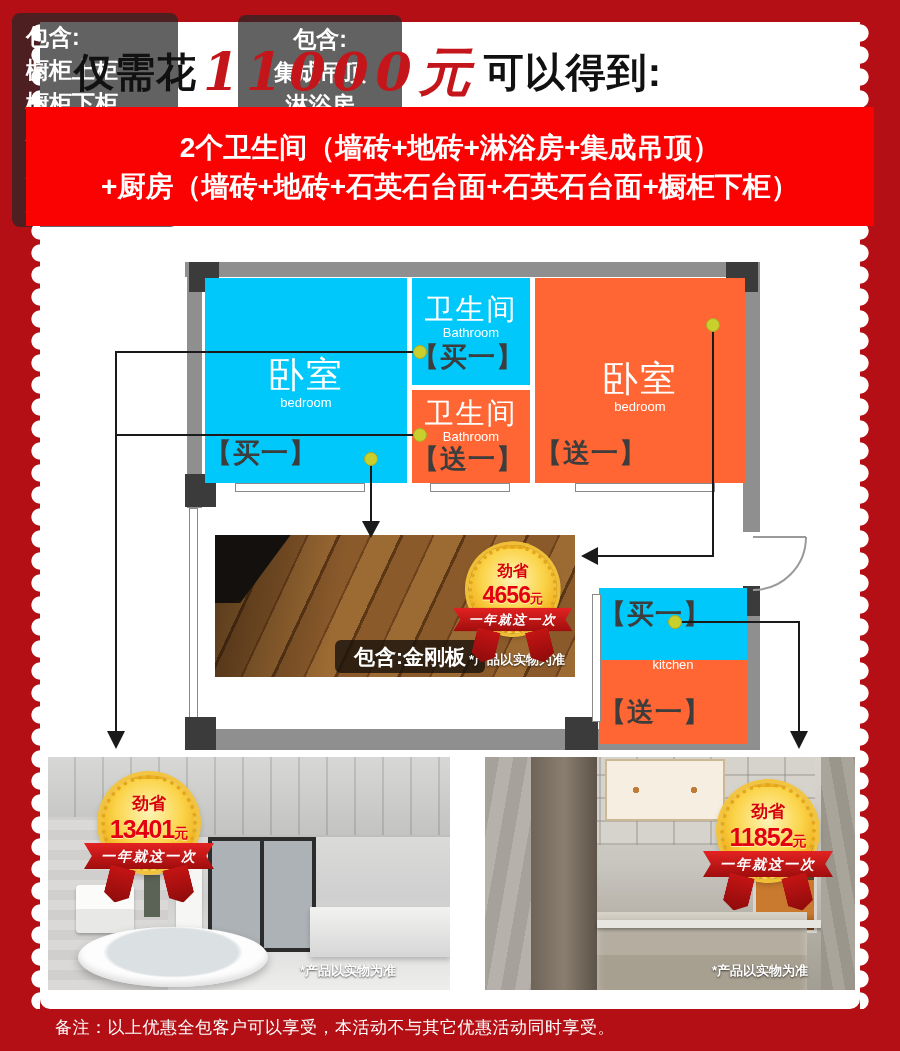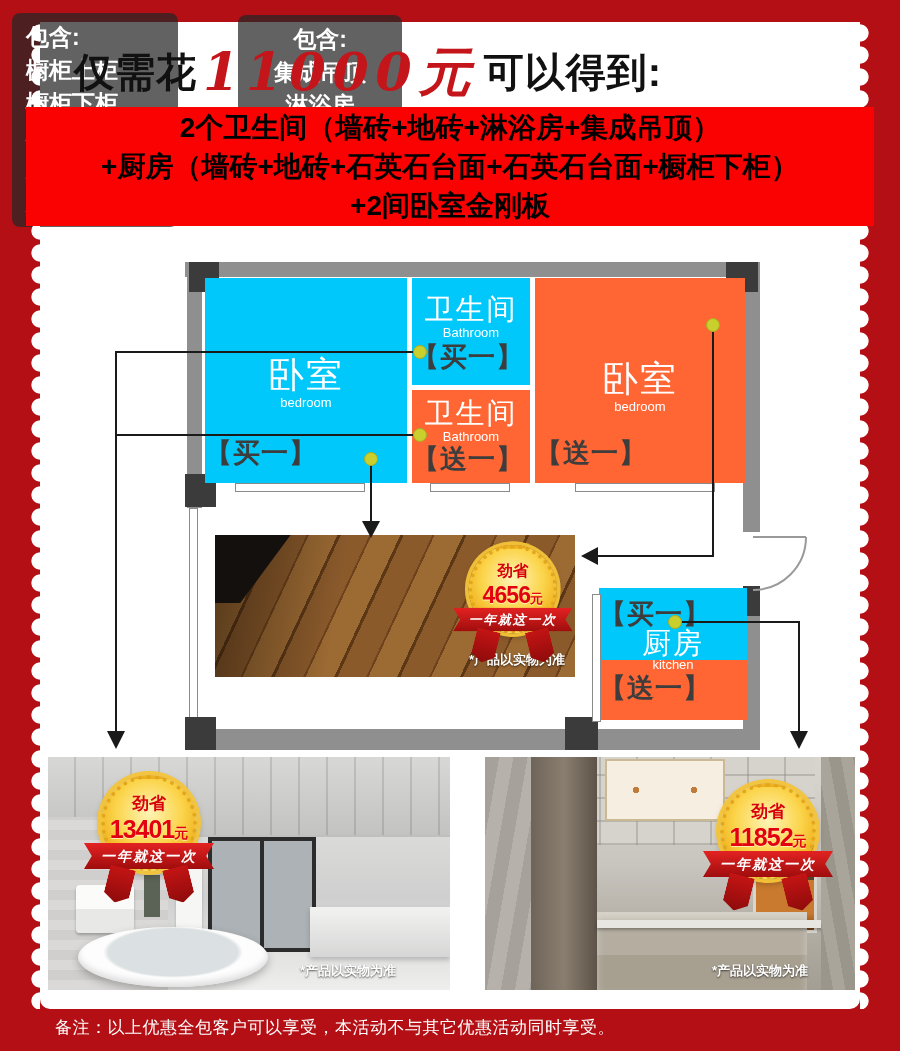--- a/index.html
+++ b/index.html
@@ -14,21 +14,21 @@
   .scallop.left{left:31px;background:radial-gradient(circle 9px at 9px 11px,#fff 8.2px,rgba(255,255,255,0) 9px);background-size:9px 22px;background-repeat:repeat-y;}
   .scallop.right{left:860px;background:radial-gradient(circle 9px at 0px 11px,#fff 8.2px,rgba(255,255,255,0) 9px);background-size:9px 22px;background-repeat:repeat-y;}
   
   .title{position:absolute;left:0;top:38px;width:736px;text-align:center;z-index:4;
          font-size:40px;font-weight:bold;color:#111;letter-spacing:1px;white-space:nowrap;}
   .title .price{font-family:"DejaVu Serif","Liberation Serif",serif;font-style:italic;font-weight:bold;
                 color:#c3151a;font-size:52px;letter-spacing:7px;padding:0 6px;vertical-align:-4px;}
   
   .banner{position:absolute;left:26px;top:107px;width:848px;height:119px;background:#fa0202;z-index:4;
           display:flex;flex-direction:column;justify-content:center;align-items:center;}
-  .banner .line{color:#000000;font-size:28px;font-weight:bold;line-height:39px;white-space:nowrap;}
+  .banner .line{color:#ffffff;font-size:28px;font-weight:bold;line-height:39px;white-space:nowrap;}
   
   .plan{position:absolute;left:185px;top:262px;width:575px;height:488px;z-index:2;}
   .wall{position:absolute;background:#8f8f8f;}
   .block{position:absolute;background:#3b3b3b;}
   .winh{position:absolute;height:9px;background:#fff;border:1px solid #8a8a8a;box-sizing:border-box;}
   .winv{position:absolute;width:9px;background:#fff;border:1px solid #8a8a8a;box-sizing:border-box;}
   .room{position:absolute;}
   .room.buy{background:#00c8fa;}
   .room.free{background:#ff6633;}
   .room-name{position:absolute;width:100%;text-align:center;color:#fff;line-height:1.05;}
@@ -118,21 +118,20 @@
 
 <div class="card"></div>
 <div class="scallop left"></div>
 <div class="scallop right"></div>
 
 <div class="title"><span>仅需花</span><span class="price"><span>11000</span><span>元</span></span><span>可以得到:</span></div>
 
 <div class="banner">
   <div class="line">2个卫生间（墙砖+地砖+淋浴房+集成吊顶）</div>
   <div class="line">+厨房（墙砖+地砖+石英石台面+石英石台面+橱柜下柜）</div>
-  <div class="line">+2间卧室金刚板</div>
 </div>
 
 <div class="plan">
 
   <div class="wall" style="left:0;top:0;width:575px;height:15px;"></div>
   <div class="wall" style="left:2px;top:0;width:15px;height:246px;"></div>
   <div class="winv" style="left:4px;top:246px;height:212px;"></div>
   <div class="wall" style="left:558px;top:0;width:17px;height:270px;"></div>
   <div class="wall" style="left:558px;top:354px;width:17px;height:134px;"></div>
   <div class="wall" style="left:0;top:467px;width:575px;height:21px;"></div>
@@ -175,25 +174,22 @@
     <div class="room-tag" style="bottom:12px;">【送一】</div>
   </div>
 
   <div class="winh" style="left:50px;top:221px;width:130px;"></div>
   <div class="winh" style="left:245px;top:221px;width:80px;"></div>
   <div class="winh" style="left:390px;top:221px;width:140px;"></div>
 
   <div class="room" style="left:414px;top:326px;width:148px;height:144px;">
     <div class="room buy" style="left:0;top:0;width:148px;height:72px;">
       <div class="room-tag" style="top:8px;">【买一】</div>
-      <div class="room-name" style="top:40px;">
-        <span class="cn small">厨房</span>
-      </div>
-    </div>
-    <div class="room free" style="left:0;top:72px;width:148px;height:60px;">
+    </div>
+    <div class="room free" style="left:0;top:72px;width:148px;height:84px;">
       <div class="room-name" style="top:-4px;">
         <span class="en">kitchen</span>
       </div>
       <div class="room-tag" style="bottom:14px;">【送一】</div>
     </div>
   </div>
   <div class="winv" style="left:407px;top:332px;height:128px;"></div>
 </div>
 
 <svg class="overlay" width="900" height="1051">
@@ -218,20 +214,21 @@
     <circle cx="675" cy="622" r="6.5"></circle>
   </g>
   <g stroke="#9a9a9a" stroke-width="2" fill="none">
     <line x1="753" y1="537" x2="806" y2="537"></line>
     <path d="M806,537 A53,53 0 0 1 753,590"></path>
   </g>
 </svg>
 
 <div class="photo wood">
   <div class="books"></div>
+  <div class="wood-label">包含:金刚板</div>
   <div class="disclaimer">*产品以实物为准</div>
 </div>
 <div class="badge floor-badge">
   <div class="circle">
     <div class="lbl">劲省</div>
     <div class="amt"><span>4656</span><span class="unit">元</span></div>
   </div>
   <div class="ribbon">一年就这一次</div>
   <div class="tails">
       <div class="tail l"></div>

